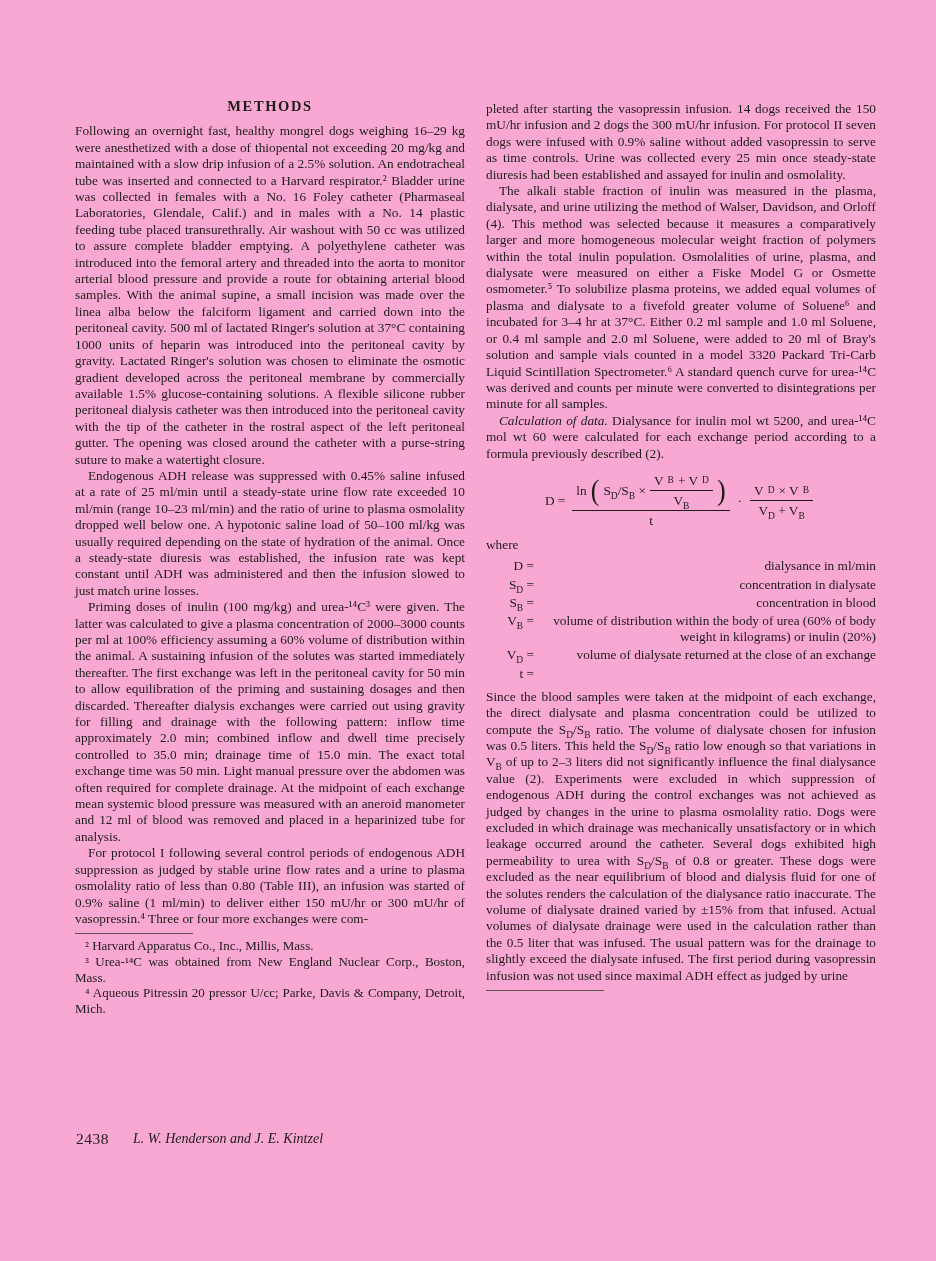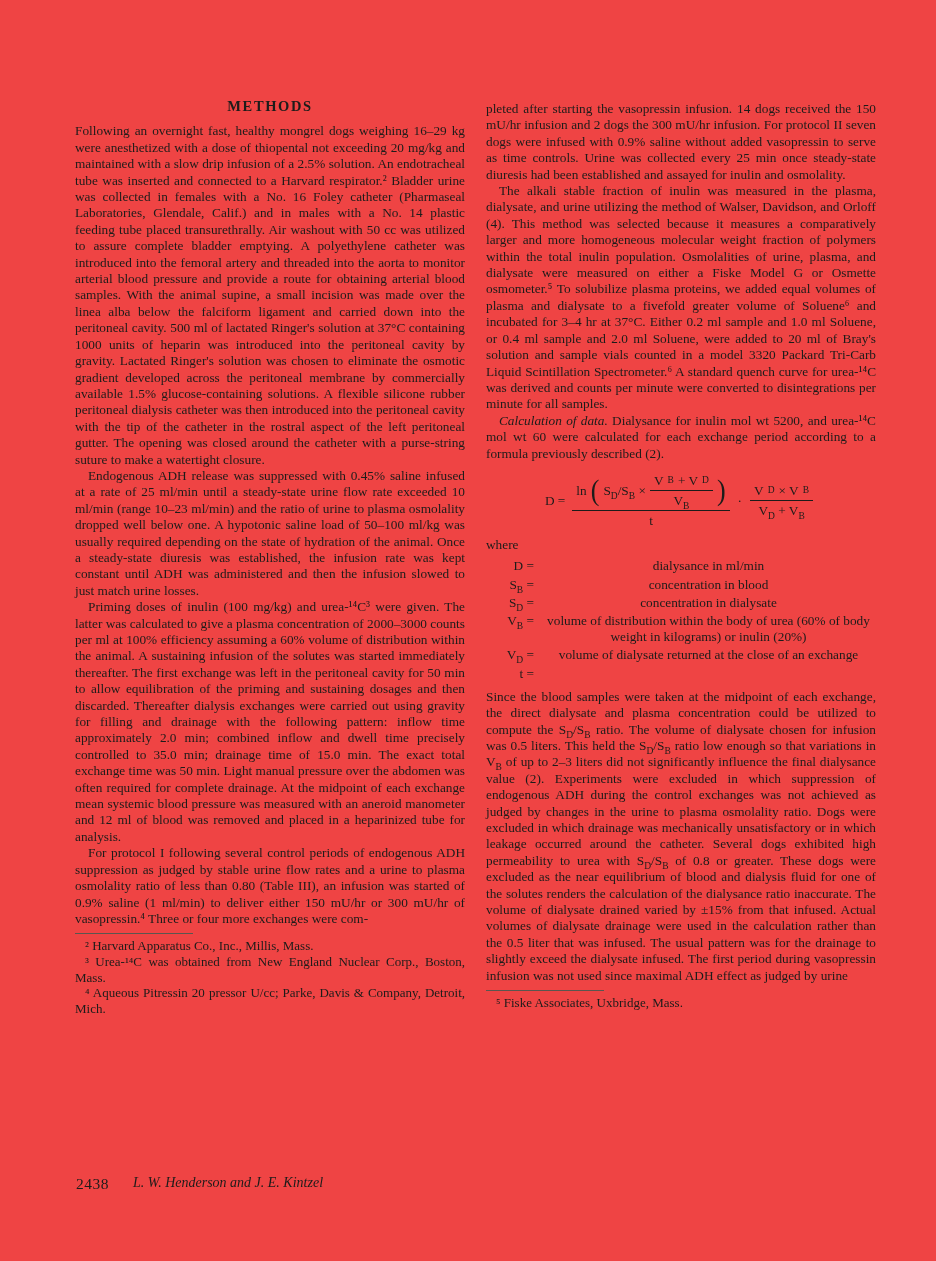--- a/index.html
+++ b/index.html
@@ -5,21 +5,21 @@
   * { box-sizing: border-box; }
   html, body { margin: 0; padding: 0; }
   body {
     width: 936px; height: 1261px;
     background: #f6f5f0;
     font-family: "Liberation Serif", "DejaVu Serif", serif;
   }
   .page {
     position: relative;
     width: 936px; height: 1261px;
-    background: #ef4444;
+    background: #f9a8d4;
     color: #1d1c1a;
     overflow: hidden;
   }
   .col {
     position: absolute;
     width: 390px;
     font-size: 13.3px;
     line-height: 16.4px;
     text-align: justify;
   }
@@ -90,27 +90,27 @@
   .where-label { margin: 2px 0 5px 0; text-align: left; text-indent: 0; font-family: Liberation Serif, serif; }
   .defs { margin: 0 0 7px 12px; text-align: left; }
   .def-row {
     display: grid;
     grid-template-columns: 36px 1fr;
     column-gap: 7px;
     margin-bottom: 2px;
     line-height: 16.2px;
   }
   .def-term { text-align: right; white-space: nowrap; }
-  .def-text { text-align: center; }
+  .def-text { text-align: right; }
 
   .footer {
     position: absolute;
-    left: 76px; top: 1175px;
+    left: 76px; top: 1130px;
     display: flex;
-    align-items: flex-start;
+    align-items: center;
     gap: 24px;
   }
   .pageno  { font-size: 15.5px; letter-spacing: 0.5px; }
   .authors { font-size: 14px; font-style: italic; }
 </style>
 </head>
 <body>
 
 <div class="page">
 
@@ -156,44 +156,43 @@
     </div>
 
     <p class="body-para where-label">where</p>
 
     <div class="defs">
       <div class="def-row">
         <span class="def-term">D =</span>
         <span class="def-text">dialysance in ml/min</span>
       </div>
       <div class="def-row">
+        <span class="def-term">S<sub>D</sub> =</span>
+        <span class="def-text">concentration in dialysate</span>
+      </div>
+      <div class="def-row">
         <span class="def-term">S<sub>B</sub> =</span>
         <span class="def-text">concentration in blood</span>
-      </div>
-      <div class="def-row">
-        <span class="def-term">S<sub>D</sub> =</span>
-        <span class="def-text">concentration in dialysate</span>
       </div>
       <div class="def-row">
         <span class="def-term">V<sub>B</sub> =</span>
         <span class="def-text">volume of distribution within the body of urea (60% of body weight in kilograms) or inulin (20%)</span>
       </div>
       <div class="def-row">
         <span class="def-term">V<sub>D</sub> =</span>
         <span class="def-text">volume of dialysate returned at the close of an exchange</span>
       </div>
       <div class="def-row">
         <span class="def-term">t =</span>
       </div>
     </div>
 
     <p class="body-para noindent spaced">Since the blood samples were taken at the midpoint of each exchange, the direct dialysate and plasma concentration could be utilized to compute the S<sub>D</sub>/S<sub>B</sub> ratio. The volume of dialysate chosen for infusion was 0.5 liters. This held the S<sub>D</sub>/S<sub>B</sub> ratio low enough so that variations in V<sub>B</sub> of up to 2–3 liters did not significantly influence the final dialysance value (2). Experiments were excluded in which suppression of endogenous ADH during the control exchanges was not achieved as judged by changes in the urine to plasma osmolality ratio. Dogs were excluded in which drainage was mechanically unsatisfactory or in which leakage occurred around the catheter. Several dogs exhibited high permeability to urea with S<sub>D</sub>/S<sub>B</sub> of 0.8 or greater. These dogs were excluded as the near equilibrium of blood and dialysis fluid for one of the solutes renders the calculation of the dialysance ratio inaccurate. The volume of dialysate drained varied by ±15% from that infused. Actual volumes of dialysate drainage were used in the calculation rather than the 0.5 liter that was infused. The usual pattern was for the drainage to slightly exceed the dialysate infused. The first period during vasopressin infusion was not used since maximal ADH effect as judged by urine</p>
 
     <div class="footnote-rule"></div>
-    <p class="footnote">⁵ Fiske Associates, Uxbridge, Mass.</p>
   </div>
 
   <div class="footer">
     <span class="pageno">2438</span>
     <span class="authors">L. W. Henderson and J. E. Kintzel</span>
   </div>
 
 </div>
 
 </body></html>

